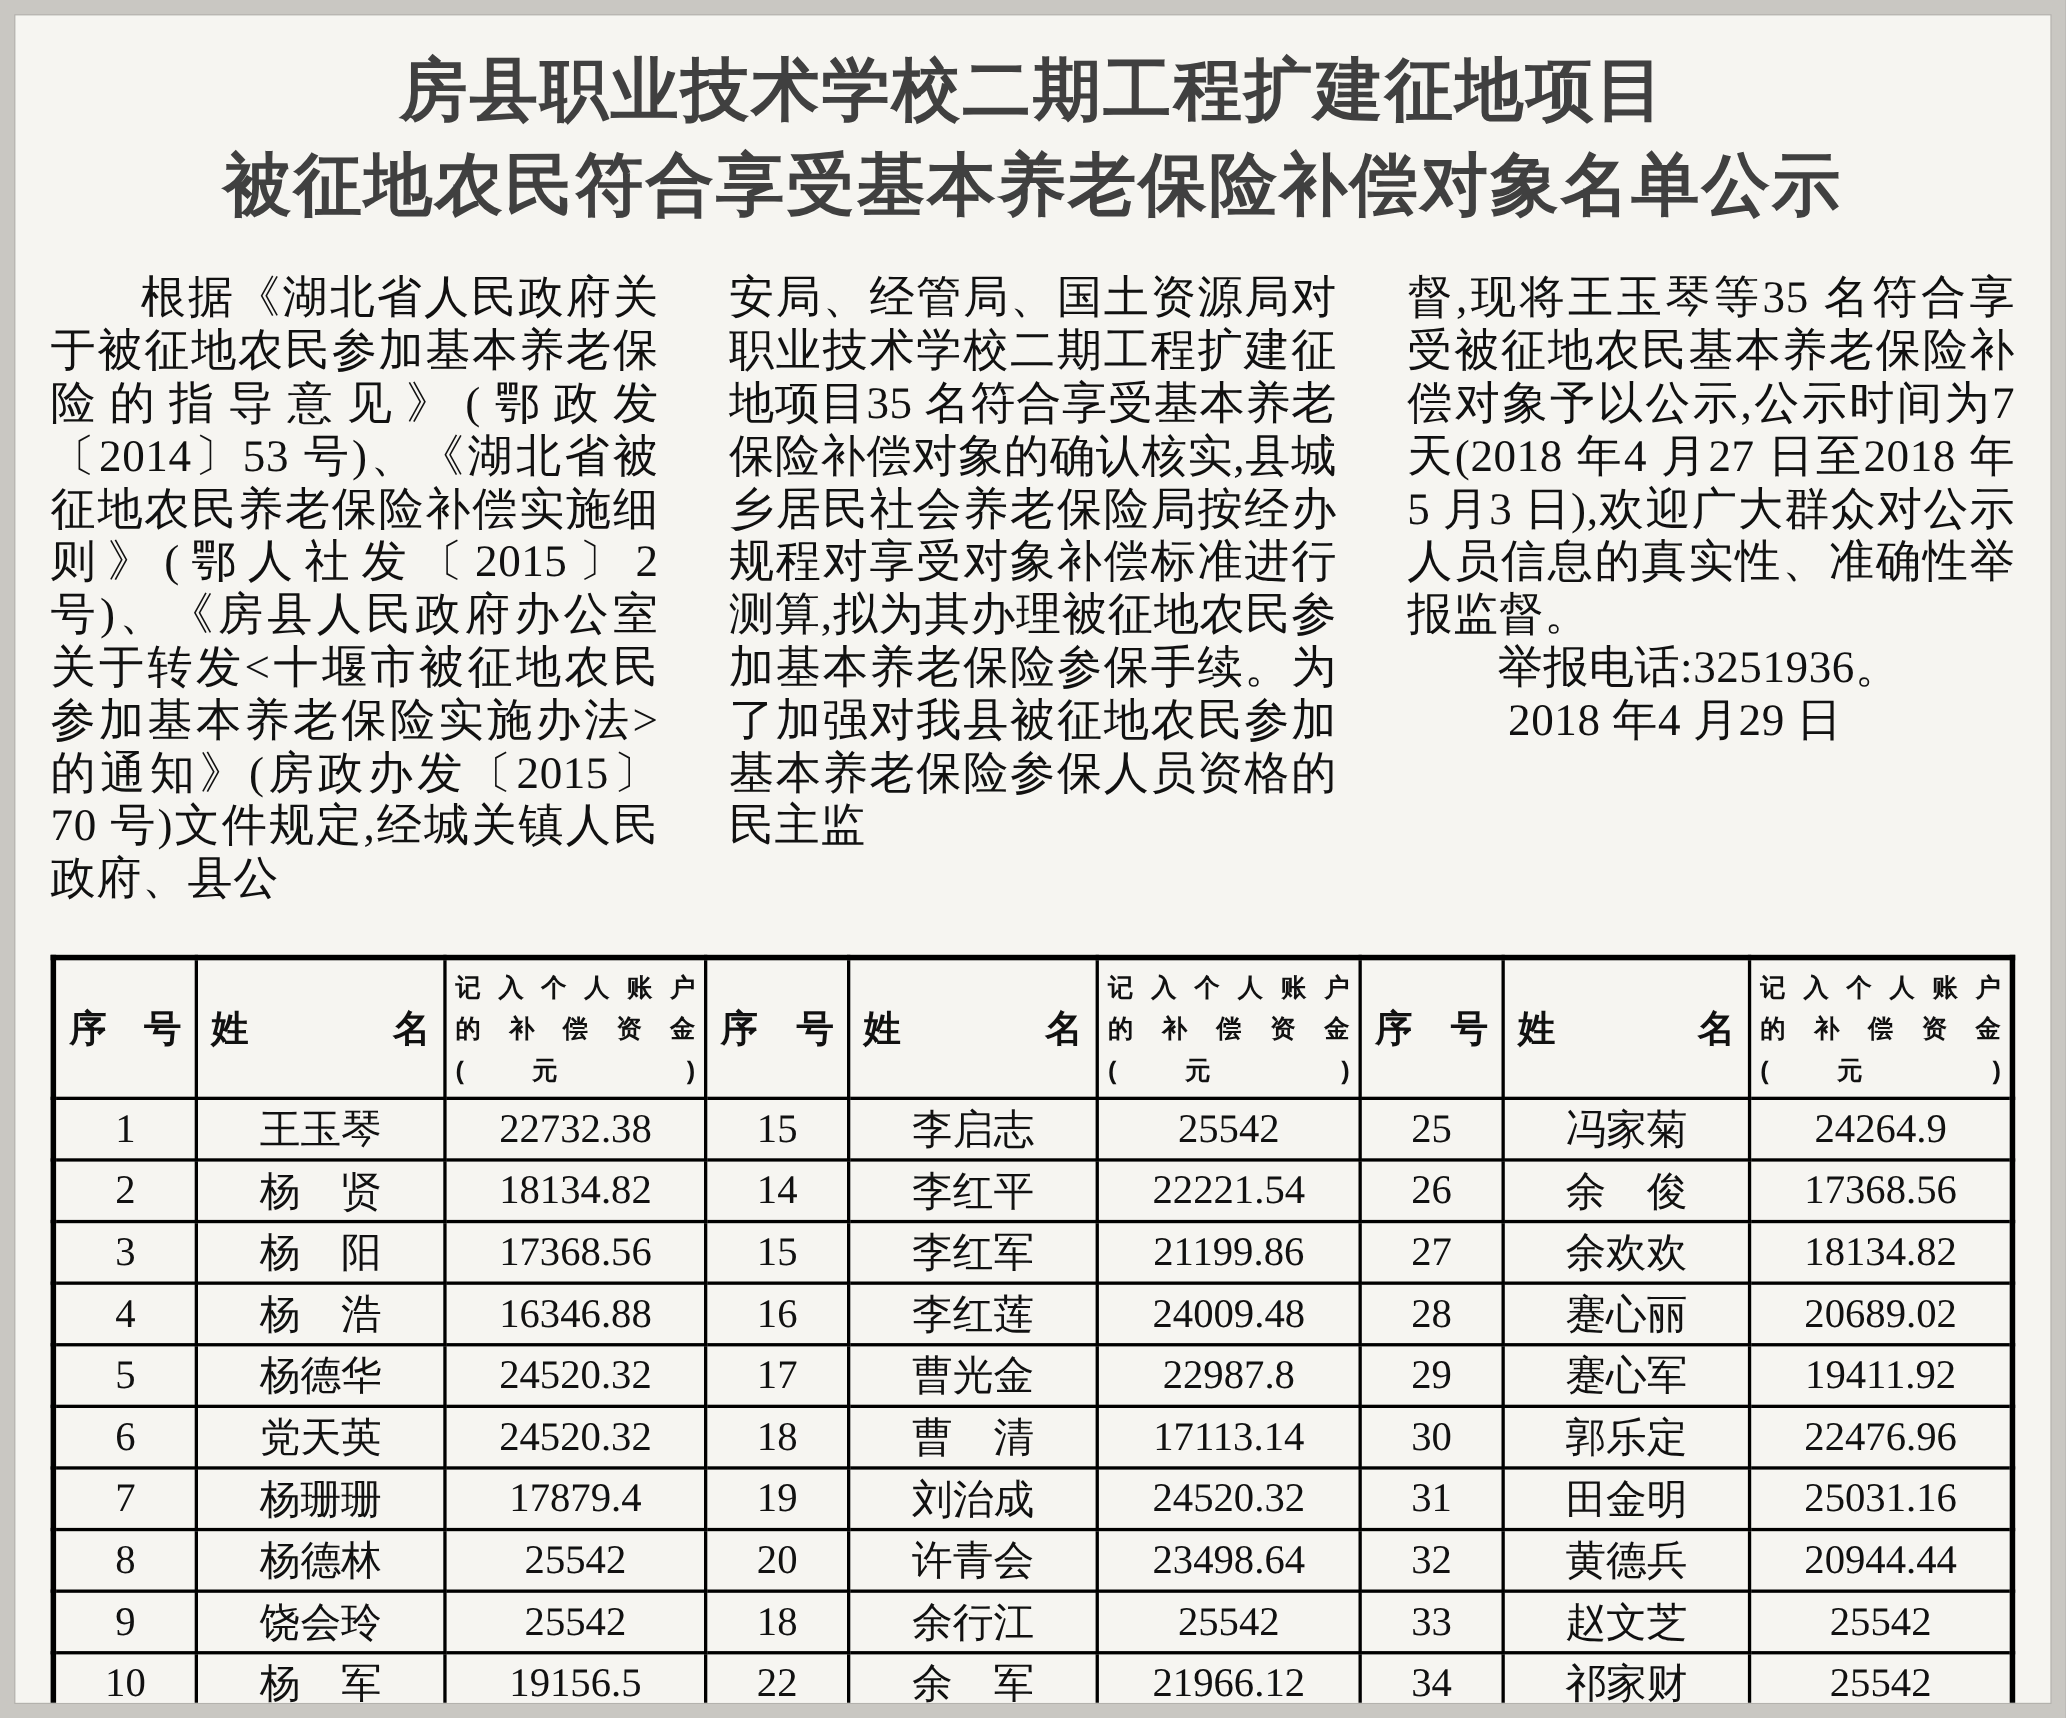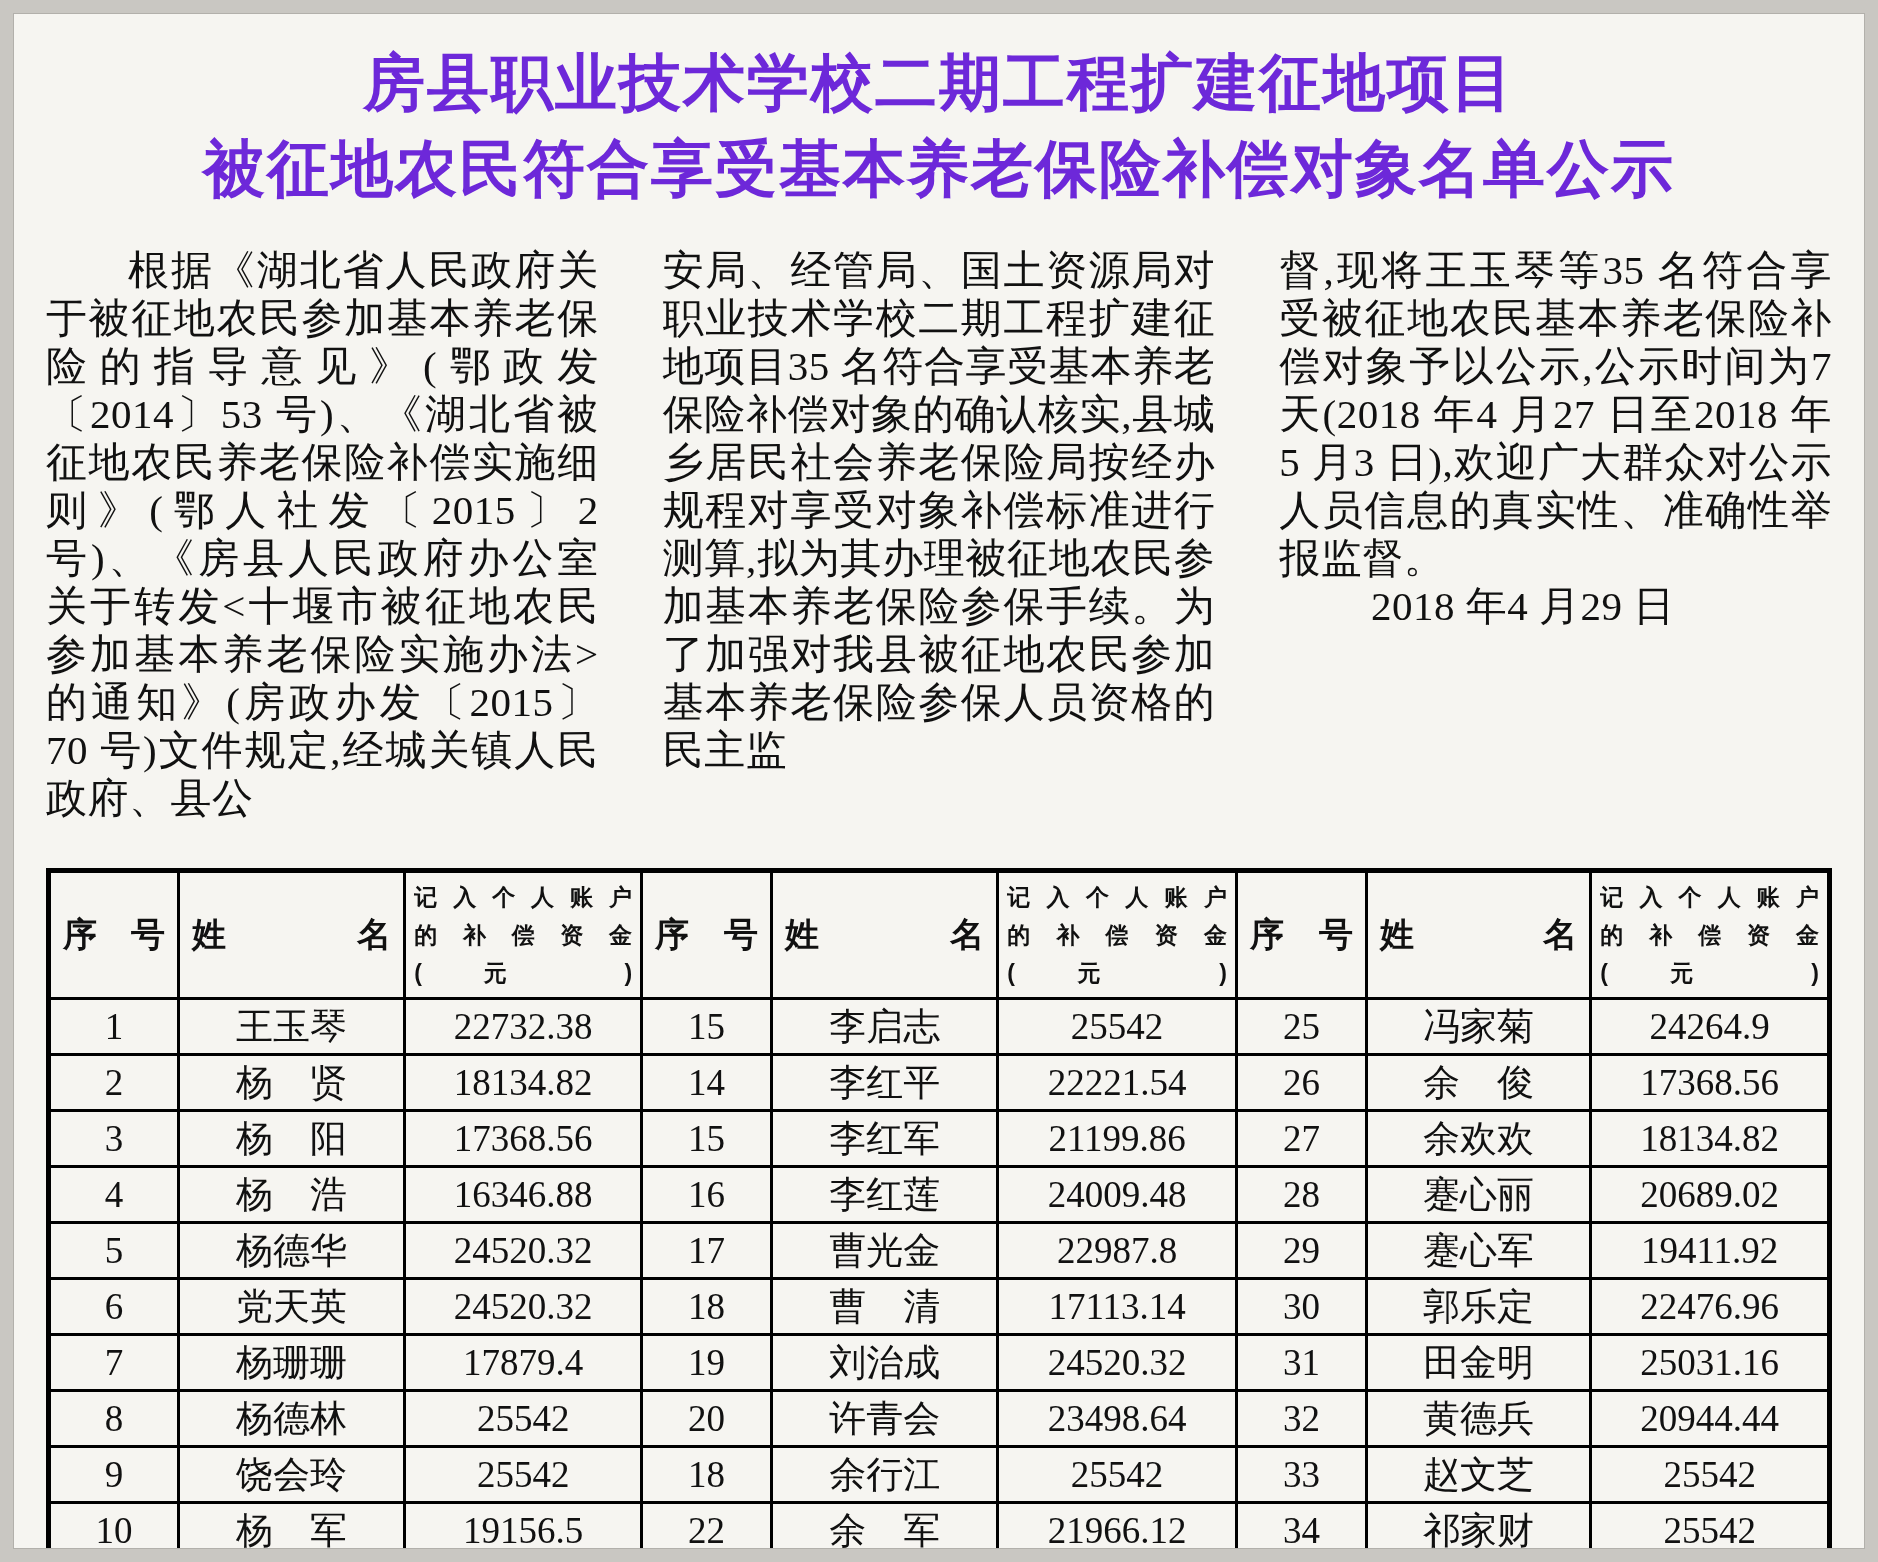--- a/index.html
+++ b/index.html
@@ -21,21 +21,21 @@
     background: #f6f5f1;
     box-shadow: 0 0 0 1px #b2b0ab;
     overflow: hidden;
     color: #111;
   }
   .title-block {
     padding-top: 26px;
     text-align: center;
     font-family: "Liberation Sans", "DejaVu Sans", sans-serif;
     font-weight: 900;
-    color: #6d28d9;
+    color: #404040;
   }
   .title-line {
     font-size: 62px;
     line-height: 86px;
     letter-spacing: 2px;
   }
   .columns {
     display: flex;
     gap: 64px;
     margin: 34px 32px 0 32px;
@@ -113,20 +113,21 @@
 
     <div class="columns">
       <div class="col">
         <p class="indent">根据《湖北省人民政府关于被征地农民参加基本养老保险的指导意见》(鄂政发〔2014〕53 号)、《湖北省被征地农民养老保险补偿实施细则》(鄂人社发〔2015〕2 号)、《房县人民政府办公室关于转发&lt;十堰市被征地农民参加基本养老保险实施办法&gt;的通知》(房政办发〔2015〕70 号)文件规定,经城关镇人民政府、县公</p>
       </div>
       <div class="col">
         <p>安局、经管局、国土资源局对职业技术学校二期工程扩建征地项目35 名符合享受基本养老保险补偿对象的确认核实,县城乡居民社会养老保险局按经办规程对享受对象补偿标准进行测算,拟为其办理被征地农民参加基本养老保险参保手续。为了加强对我县被征地农民参加基本养老保险参保人员资格的民主监</p>
       </div>
       <div class="col">
         <p>督,现将王玉琴等35 名符合享受被征地农民基本养老保险补偿对象予以公示,公示时间为7 天(2018 年4 月27 日至2018 年5 月3 日),欢迎广大群众对公示人员信息的真实性、准确性举报监督。</p>
+        <p class="indent">举报电话:3251936。</p>
         <p class="date-line">2018 年4 月29 日</p>
       </div>
     </div>
 
     <table class="roster">
       <colgroup>
         <col style="width:7.3%">
           <col style="width:12.7%">
           <col style="width:13.3%">
         <col style="width:7.3%">

